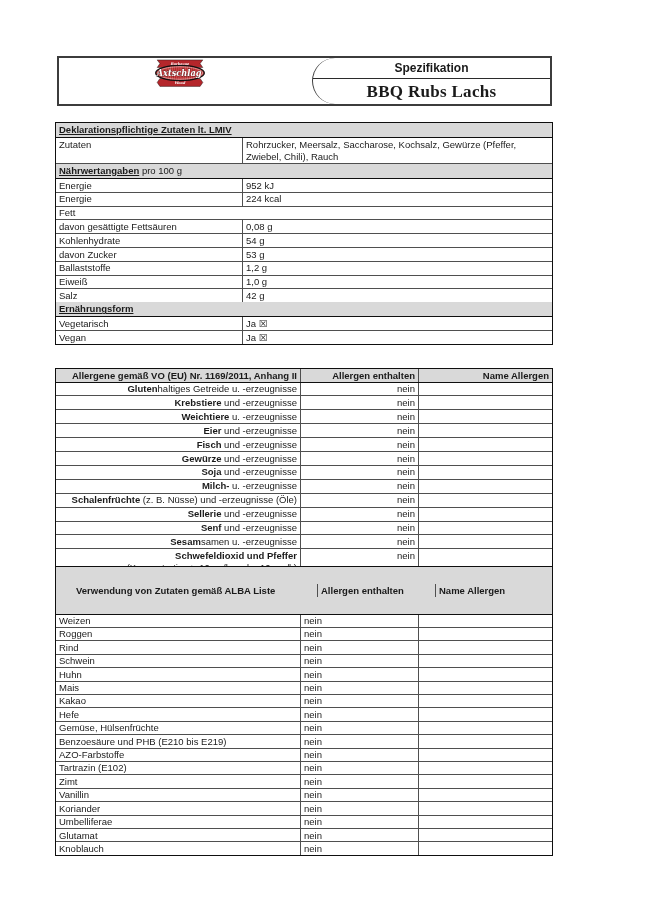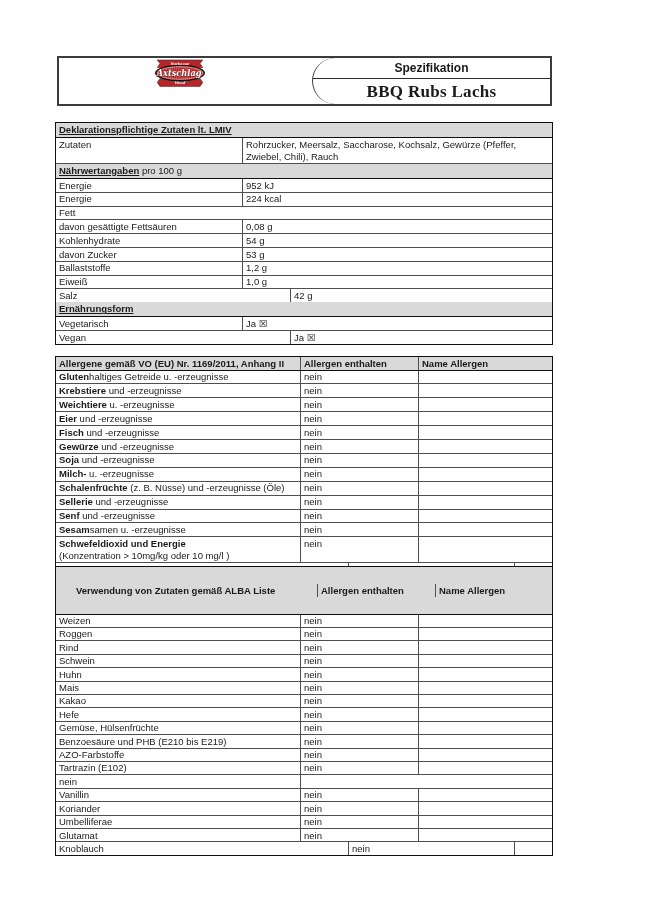--- a/index.html
+++ b/index.html
@@ -31,27 +31,27 @@
     font-family:"Liberation Serif","DejaVu Serif",serif;
     font-size:17px;font-weight:bold;letter-spacing:.3px;
   }
 
   
   .tbl{
     position:absolute;left:55px;width:498px;box-sizing:border-box;
     border:1.7px solid #0f0f0f;background:#fff;font-size:9.5px;
   }
   .t1{top:122px;}
-  .t2{top:356px;}
+  .t2{top:368px;text-align:right;}
   .t3{top:566px;}
   .trow{
     box-sizing:border-box;border-bottom:1px solid #4f4f4f;
     display:grid;align-items:stretch;
   }
-  .trow:last-child{border-bottom:none;gap:48px;}
+  .trow:last-child{border-bottom:none;}
   .thead{
     background:var(--header-gray,#d9d9d9);
     border-bottom:1.6px solid #0f0f0f;
     display:block;padding:1px 3px 1.5px 3px;line-height:11.5px;
   }
   .b{font-weight:bold;}
   .u{text-decoration:underline;}
   .cell{
     box-sizing:border-box;padding:0 3px;overflow:hidden;
   }
@@ -247,21 +247,21 @@
         <div class="cell"></div>
       </div>
 
       <div class="trow">
         <div class="cell"><span class="b">Sesam</span><span>samen u. -erzeugnisse</span></div>
         <div class="cell">nein</div>
         <div class="cell"></div>
       </div>
 
       <div class="trow">
-        <div class="cell"><span class="b">Schwefeldioxid und Energie</span><span></span><div class="line2">(Konzentration &gt; 10mg/kg oder 10 mg/l )</div></div>
+        <div class="cell"><span class="b">Schwefeldioxid und Pfeffer</span><span></span><div class="line2">(Konzentration &gt; 10mg/kg oder 10 mg/l )</div></div>
         <div class="cell">nein</div>
         <div class="cell"></div>
       </div>
 
       <div class="trow">
         <div class="cell"><span class="b">Lupine</span><span> und -erzeugnisse</span></div>
         <div class="cell">nein</div>
         <div class="cell"></div>
       </div>
     </div>
@@ -341,20 +341,21 @@
         <div class="cell"></div>
       </div>
 
       <div class="trow">
         <div class="cell">Tartrazin (E102)</div>
         <div class="cell">nein</div>
         <div class="cell"></div>
       </div>
 
       <div class="trow">
+        <div class="cell">Zimt</div>
         <div class="cell">nein</div>
         <div class="cell"></div>
       </div>
 
       <div class="trow">
         <div class="cell">Vanillin</div>
         <div class="cell">nein</div>
         <div class="cell"></div>
       </div>
 

